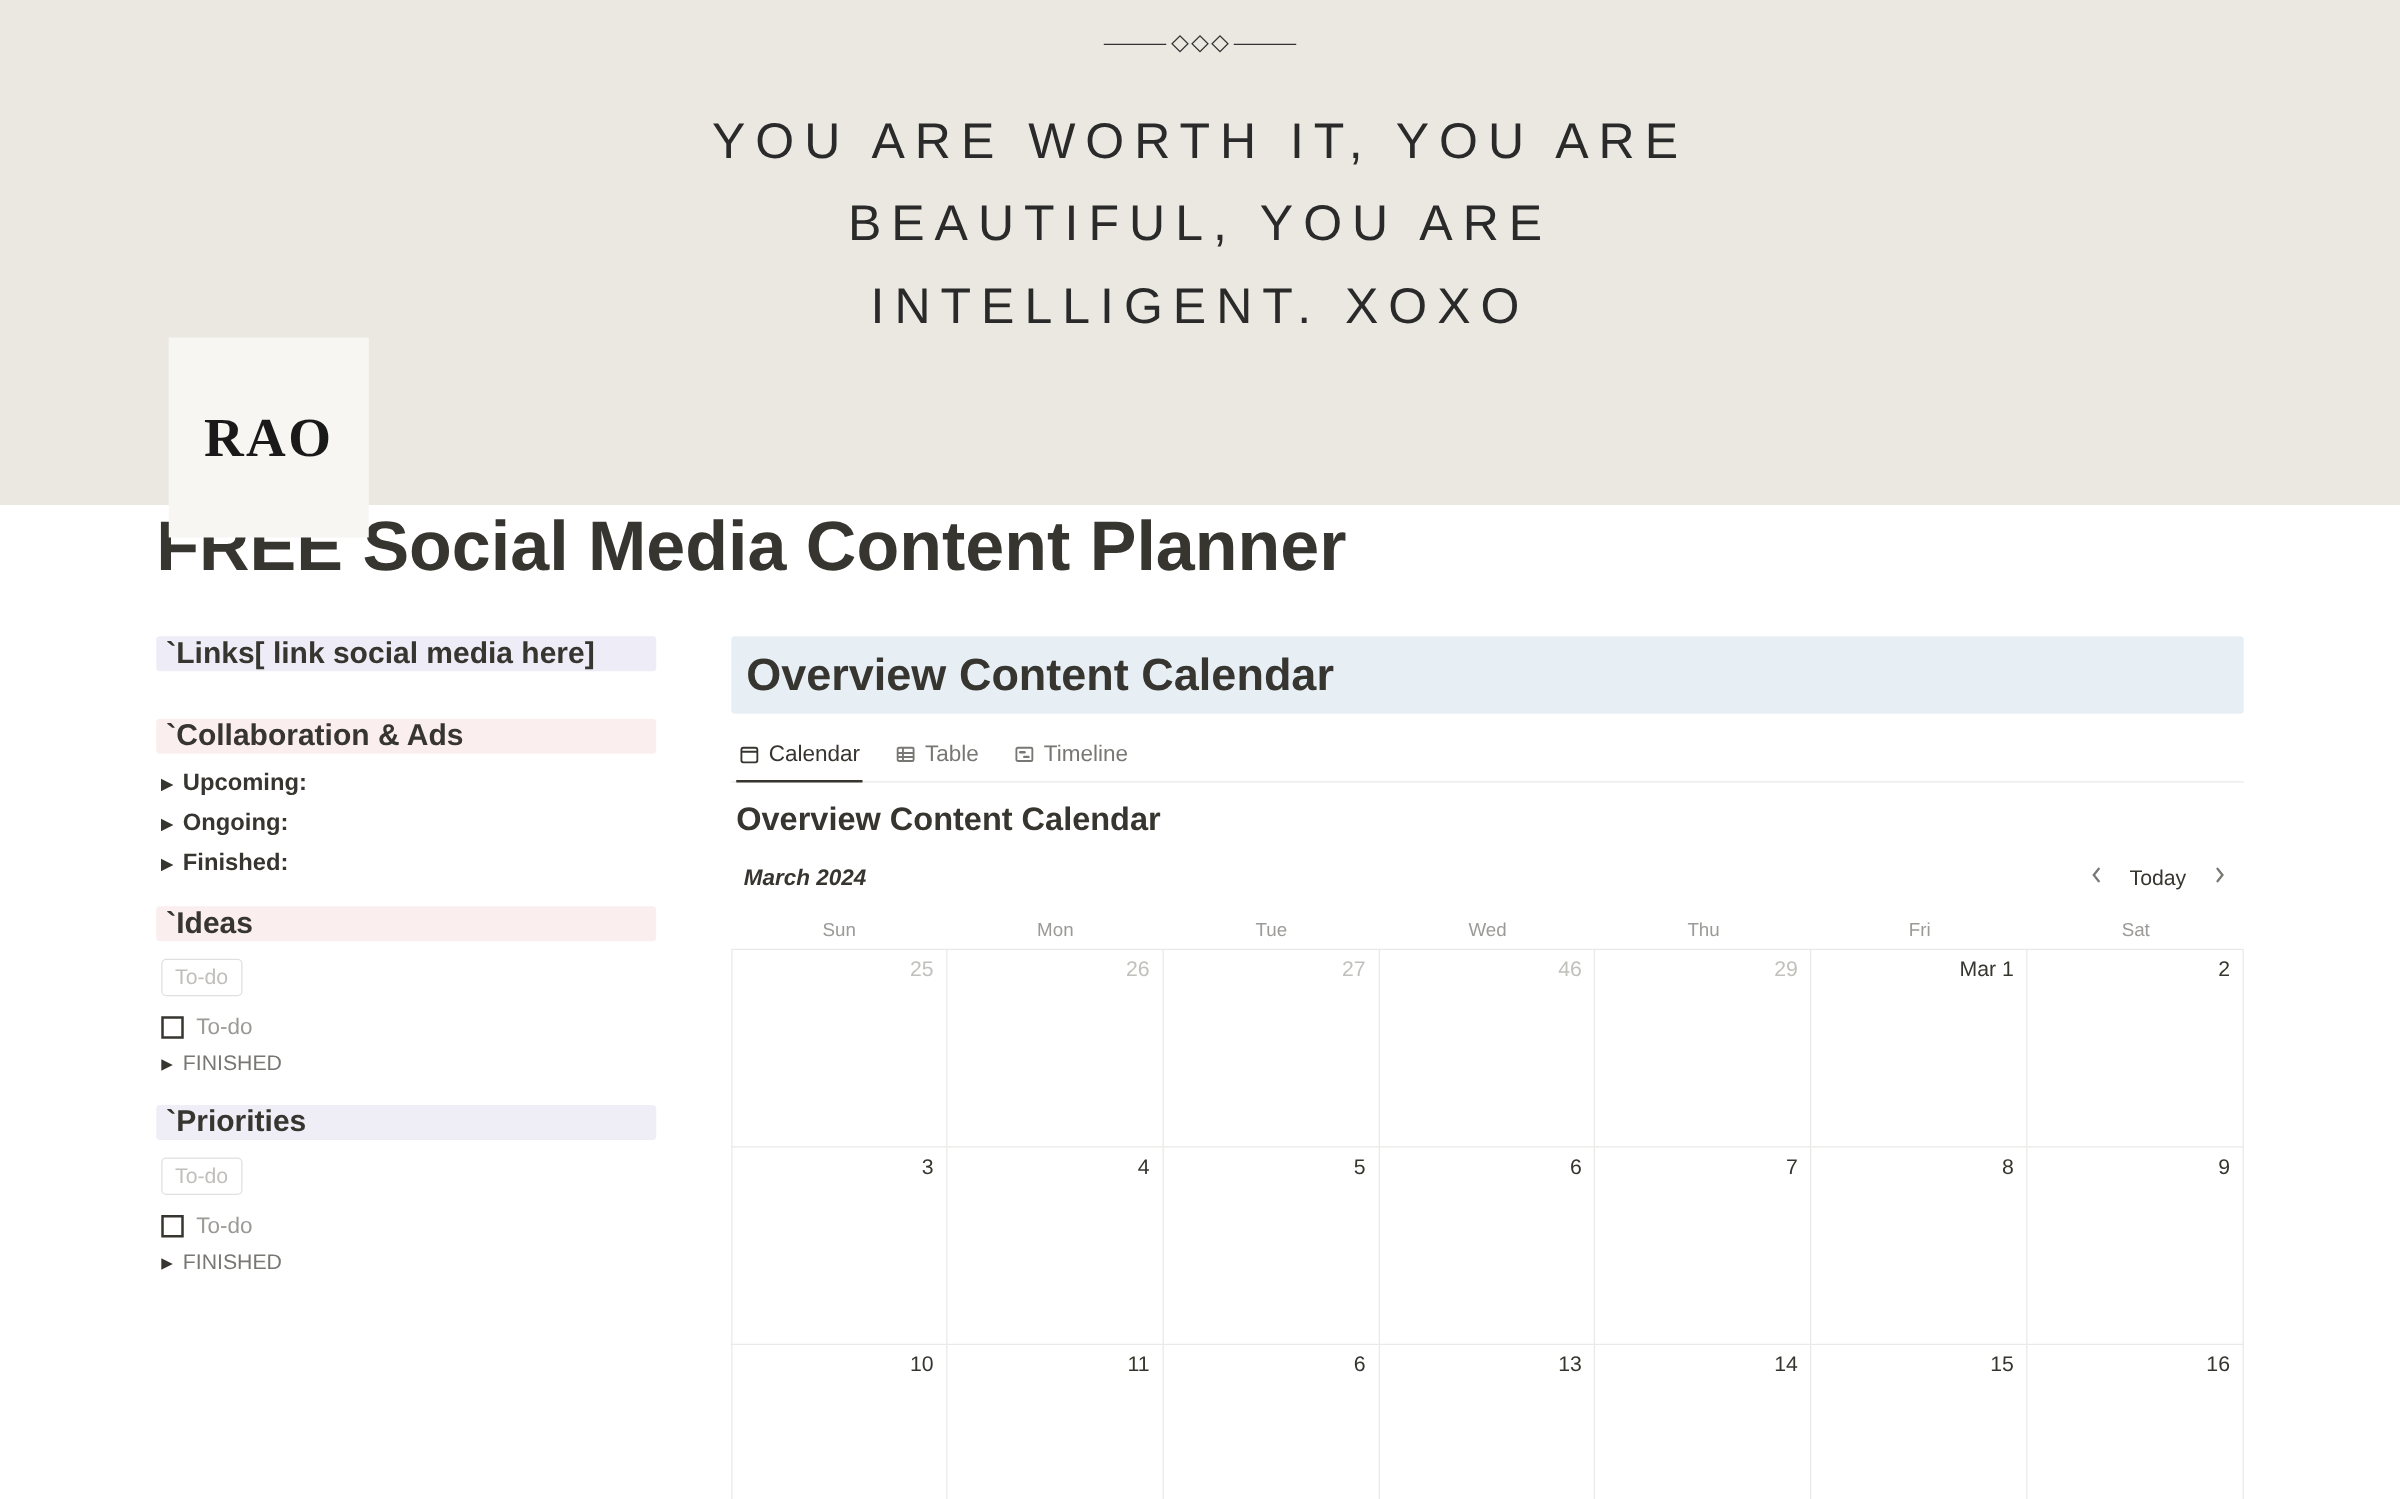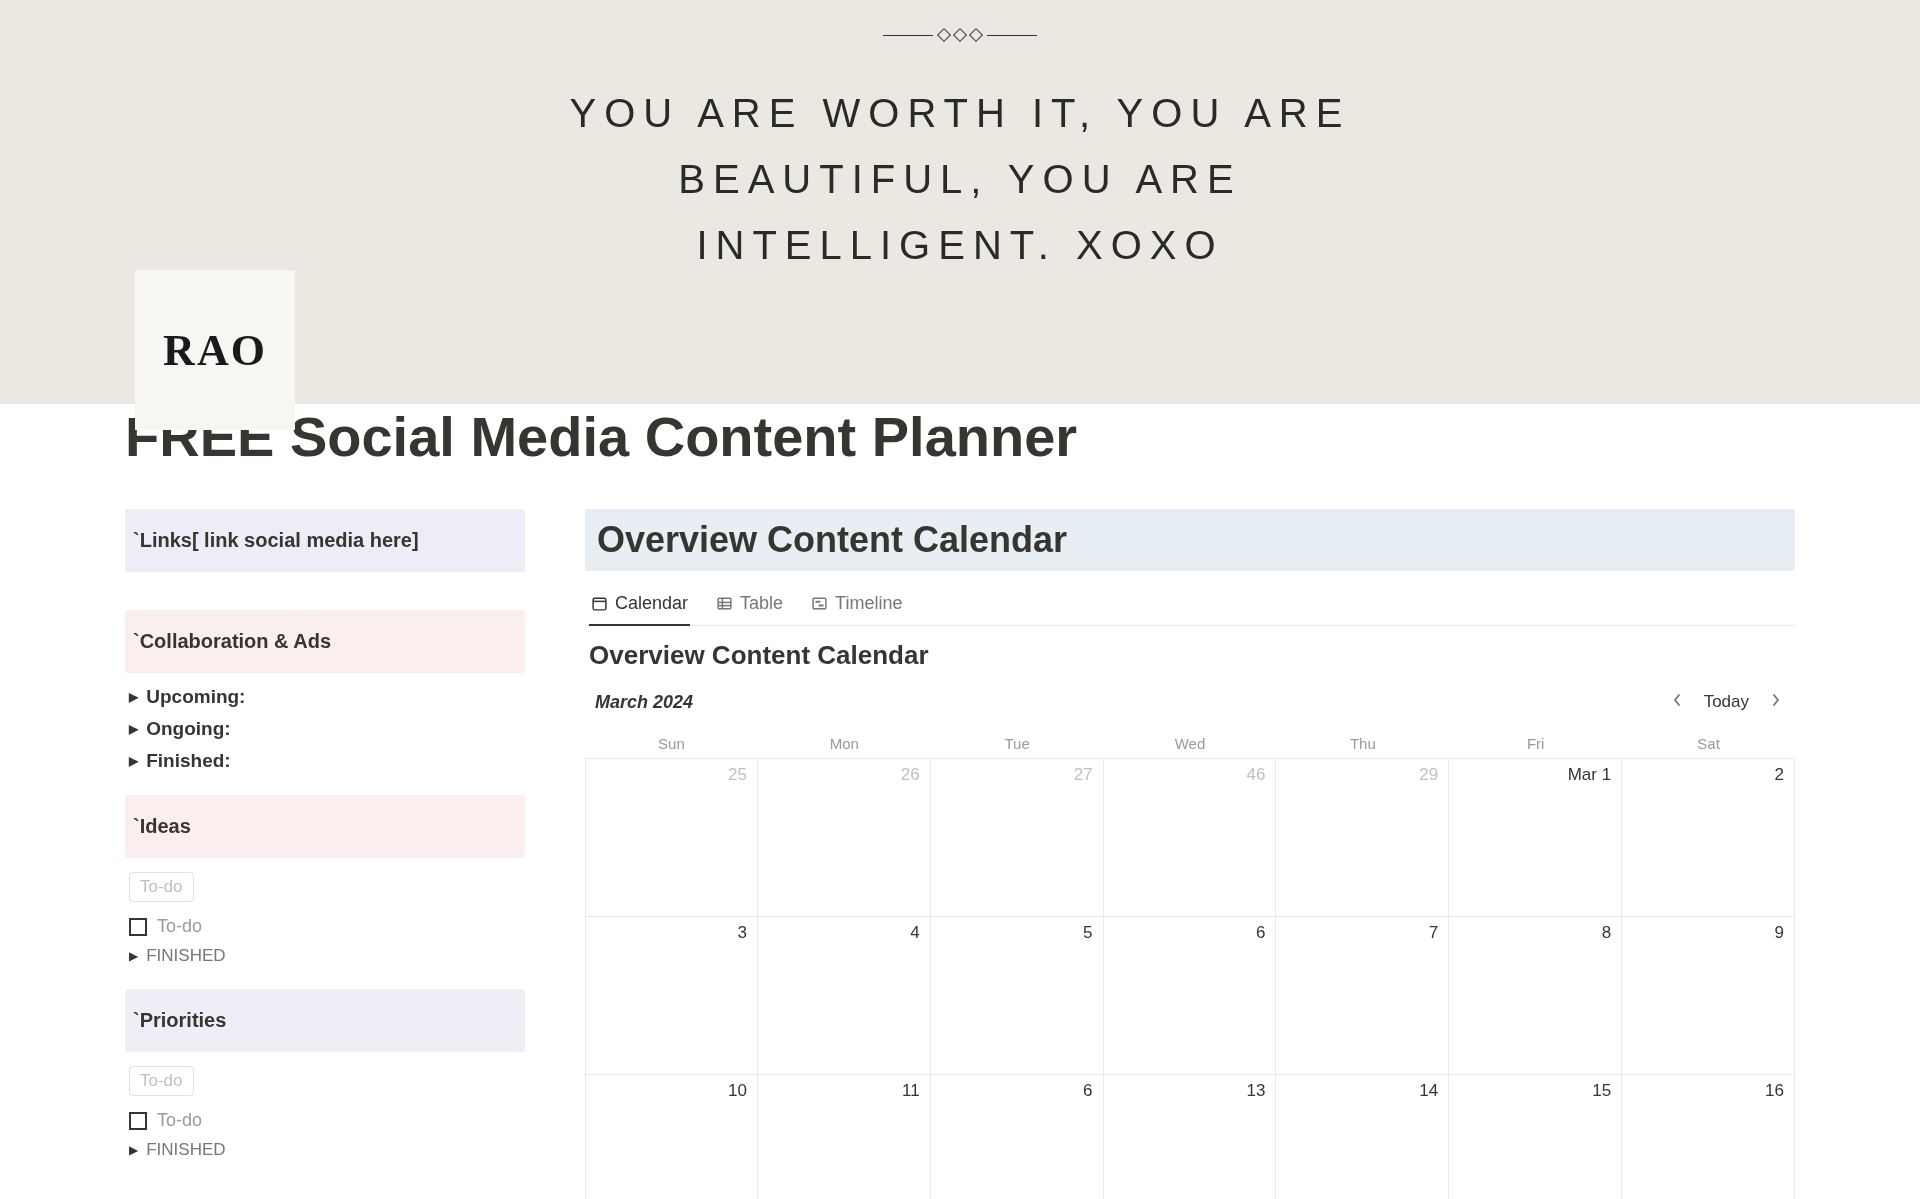--- a/index.html
+++ b/index.html
@@ -9,21 +9,21 @@
 .banner-divider .line { width: 50px; height: 1px; background: #333; }
 .banner-divider .diamond { width: 10px; height: 10px; border: 1px solid #333; transform: rotate(45deg); }
 .banner-quote { position: absolute; top: 80px; left: 50%; transform: translateX(-50%); width: 900px; text-align: center; font-size: 40px; letter-spacing: 8px; line-height: 1.65; font-weight: 300; color: #2a2a2a; }
 .logo-box { position: absolute; left: 135px; top: 270px; width: 160px; height: 160px; background: #f7f6f2; display: flex; align-items: center; justify-content: center; }
 .logo-text { font-family: Georgia, serif; font-size: 44px; font-weight: 700; letter-spacing: 2px; color: #1a1a1a; }
 .content { padding: 0 125px; }
 .page-title { font-size: 56px; font-weight: 700; margin-bottom: 40px; }
 .two-col { display: flex; gap: 60px; }
 .left-col { width: 400px; flex-shrink: 0; }
 .right-col { flex: 1; }
-.block-h { font-size: 20px; font-weight: 600; padding: 20px 8px; border-radius: 3px; margin-bottom: 8px; }
+.block-h { font-size: 24px; font-weight: 600; padding: 0 8px; border-radius: 3px; margin-bottom: 8px; }
 .bg-purple { background: #eeecf6; }
 .bg-pink { background: #fbeeee; }
 .bg-pink2 { background: #fbeeee; }
 .bg-lilac { background: #efeef6; }
 .bg-blue { background: #e7eff5; }
 .toggle-item { display: flex; align-items: center; gap: 8px; padding: 5px 4px; font-size: 19px; font-weight: 600; cursor: pointer; }
 .toggle-arrow { font-size: 12px; color: #37352f; }
 .section-gap { height: 30px; }
 .todo-placeholder { display: inline-block; border: 1px solid #e0e0de; border-radius: 4px; padding: 4px 10px; font-size: 17px; color: #c0bfbc; margin: 6px 4px 10px 4px; }
 .todo-item { display: flex; align-items: center; gap: 10px; padding: 4px 4px; font-size: 18px; color: #9b9a97; }

